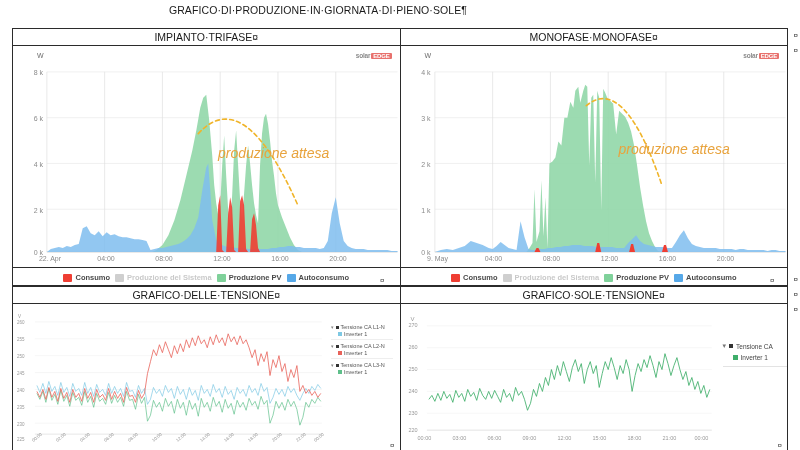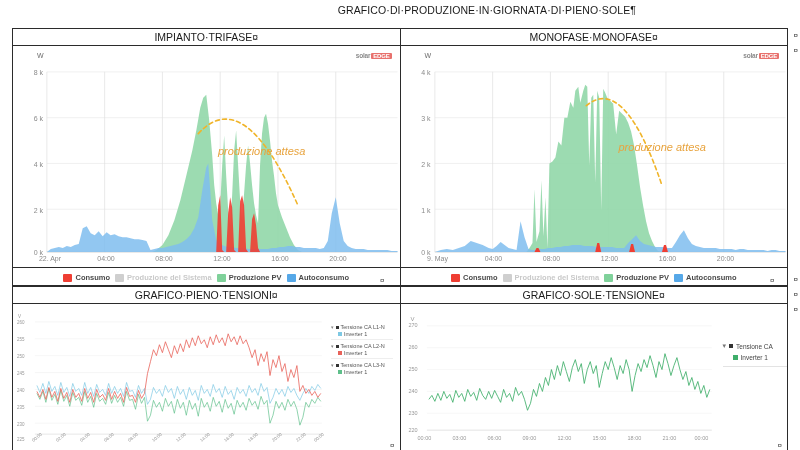--- a/index.html
+++ b/index.html
@@ -13,21 +13,21 @@
   #page {
     position: relative;
     width: 800px; height: 450px;
     background: #fff;
   }
 
   
   .doc-title {
     position: absolute;
     top: 4px; left: 0; width: 636px;
-    text-align: right;
+    text-align: center;
     font-size: 10.5px;
     color: #1a1a1a;
     letter-spacing: 0.1px;
     white-space: nowrap;
   }
 
   
   .tbl {
     position: absolute;
     border-collapse: collapse;
@@ -97,21 +97,21 @@
   }
   .xtick {
     position: absolute;
     font-size: 7px;
     color: #8a8a8a;
     text-align: center;
     white-space: nowrap;
   }
   .annot {
     position: absolute;
-    font-size: 11px;
+    font-size: 14px;
     font-style: italic;
     color: #e8a33d;
     white-space: nowrap;
   }
   .legend {
     position: absolute;
     display: flex;
     align-items: center;
     gap: 5px;
     font-size: 7.5px;
@@ -349,21 +349,21 @@
           </div>
         </div>
       </td>
     </tr>
   </tbody>
     </table>
 
   <table class="tbl" style="top:286px; left:12px; width:776px;">
     <tbody>
         <tr>
-      <td class="hdr-cell" style="width:50%;">GRAFICO·PIENO·TENSIONI¤</td>
+      <td class="hdr-cell" style="width:50%;">GRAFICO·DELLE·TENSIONE¤</td>
       <td class="hdr-cell" style="width:50%;">GRAFICO·SOLE·TENSIONE¤</td>
     </tr>
     <tr>
 
       <td class="chart-cell-b">
         <div class="linechart">
           <svg width="100%" height="100%" viewBox="0 0 388 150" preserveAspectRatio="none" style="position:absolute;top:0;left:0;">
             <g stroke="#f0f0f0" stroke-width="0.6">
               <line x1="22" y1="18" x2="310" y2="18"></line>
               <line x1="22" y1="35" x2="310" y2="35"></line>

